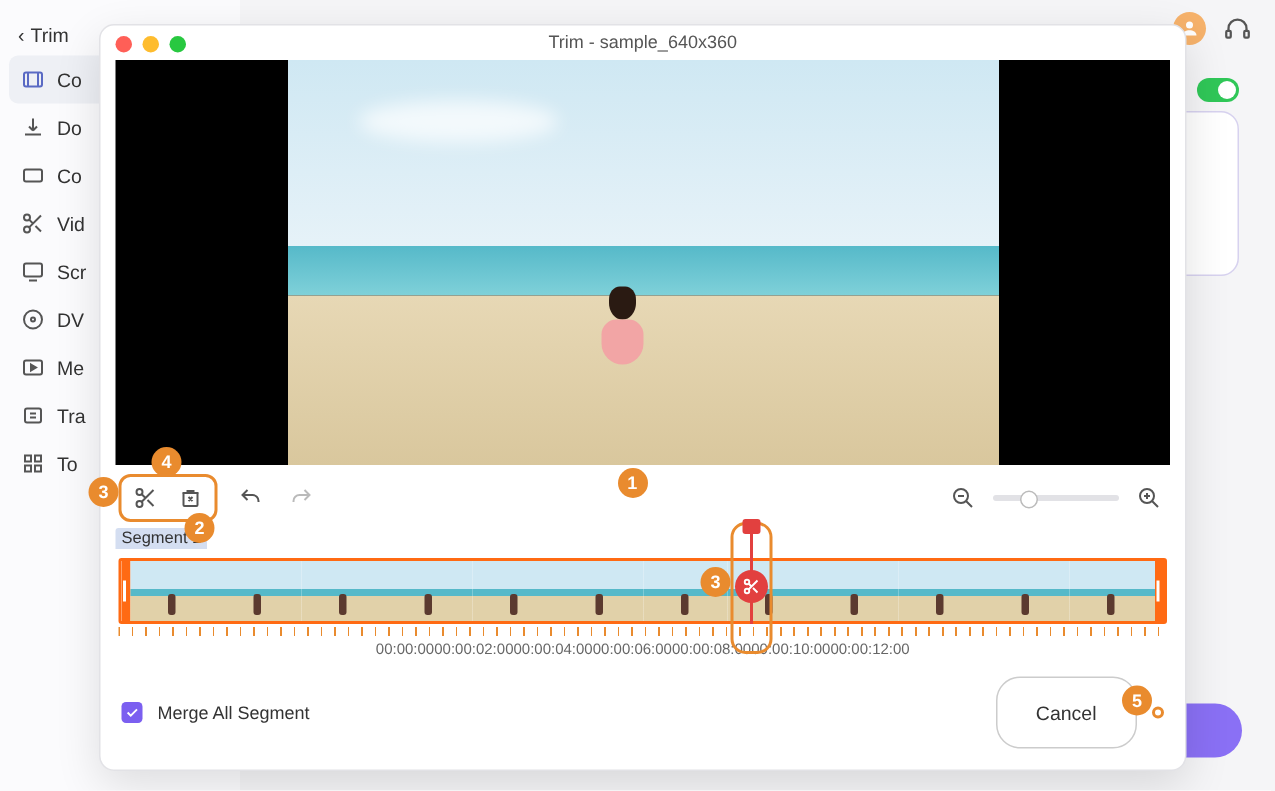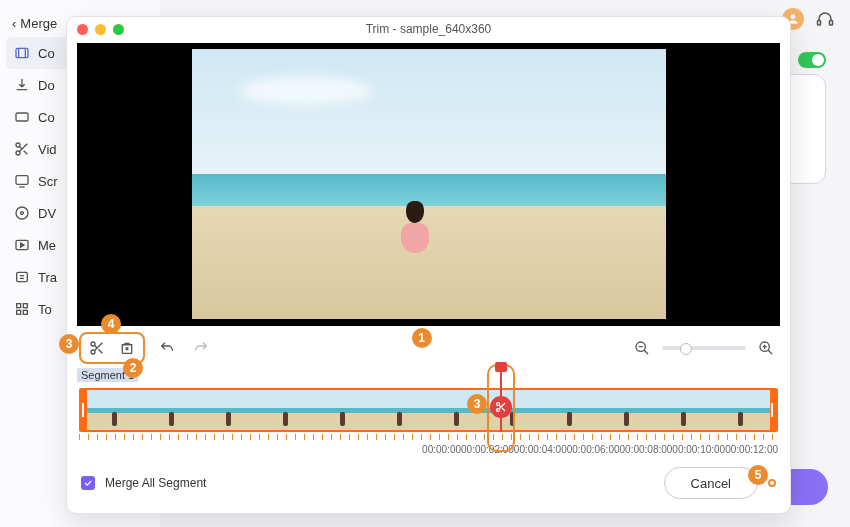--- a/index.html
+++ b/index.html
@@ -56,48 +56,48 @@
   .badge { position:absolute; width:20px; height:20px; border-radius:50%; background:#e98b2e; color:#fff; font-size:12px; font-weight:600; display:flex; align-items:center; justify-content:center; z-index:5; }
 
   .timeline-wrap { padding:10px 12px 0 12px; position:relative; }
   .segment-label { position:absolute; top:4px; left:10px; background:#d4def1; color:#333; font-size:11px; padding:1px 4px; border-radius:2px 2px 0 0; }
   .timeline { position:relative; height:44px; border:2px solid #ff6a13; border-radius:2px; overflow:hidden; display:flex; }
   .timeline .handle { width:6px; background:#ff6a13; position:relative; }
   .timeline .handle::after{content:"";position:absolute;top:50%;left:1px;width:2px;height:14px;background:#fff;transform:translateY(-50%);}
   .thumbs { flex:1; display:flex; }
   .thumb { flex:1; position:relative; background:linear-gradient(#cfe8f3 0 46%, #56b9c9 46% 58%, #e1d1a9 58% 100%); }
   .thumb::after{content:"";position:absolute;left:44%;top:56%;width:5px;height:14px;background:#5b3a2f;border-radius:2px;}
-  .timeline-ruler { display:flex; justify-content:flex-end; font-size:10px; color:#666; padding:4px 0 0 0; }
+  .timeline-ruler { display:flex; justify-content:center; font-size:10px; color:#666; padding:4px 0 0 0; }
   .ruler-ticks{height:6px;background:repeating-linear-gradient(90deg,#e98b2e 0 1px,transparent 1px 9px);margin-top:2px;}
 
   .playhead-box { position:absolute; top:0; left:420px; width:28px; height:88px; border:2px solid #e98b2e; border-radius:10px; z-index:3; }
   .playhead-top { position:absolute; top:-4px; left:50%; transform:translateX(-50%); width:12px; height:10px; background:#e2403f; border-radius:2px; }
   .playhead-line { position:absolute; top:6px; left:50%; width:2px; height:60px; background:#e2403f; transform:translateX(-50%); }
   .playhead-circle { position:absolute; top:30px; left:50%; transform:translateX(-50%); width:22px; height:22px; border-radius:50%; background:#e2403f; display:flex; align-items:center; justify-content:center; color:#fff; }
   .playhead-circle svg{width:12px;height:12px;}
 
   .footer { margin-top:auto; display:flex; align-items:center; padding:12px 14px 14px 14px; gap:10px; }
   .chk { width:14px; height:14px; background:#7b5ff0; border-radius:3px; display:inline-flex; align-items:center; justify-content:center; color:#fff; }
   .chk svg{width:10px;height:10px;}
   .merge-label{font-size:12px;color:#333;}
   .footer .spacer{flex:1;}
-  .btn { height:32px; padding:0 26px; border-radius:16px; font-size:13px; display:flex; align-items:center; justify-content:center; }
+  .btn { height:48px; padding:0 26px; border-radius:16px; font-size:13px; display:flex; align-items:center; justify-content:center; }
   .btn-cancel { background:#fff; border:1px solid #ccc; color:#333; }
   .btn-ok-wrap { border:2px solid #e98b2e; border-radius:20px; padding:2px; position:relative; }
   .btn-ok { background:#8a70f5; color:#fff; border:none; min-width:82px; }
 
   .seg-badge-wrap{position:absolute;top:-6px;left:56px;}
 </style>
 </head>
 <body>
 
 <div class="bg-sidebar">
   <div class="bg-back">
     <span>‹</span>
-    <span>Merge</span>
+    <span>Trim</span>
   </div>
   <div class="bg-item active">
     <span class="bg-icon">
         <svg viewBox="0 0 24 24" fill="none" stroke="#5a6ac4" stroke-width="2">
           <rect x="3" y="5" width="18" height="14" rx="2"></rect>
           <path d="M7 5v14M17 5v14"></path>
         </svg>
       </span>
     <span>Co</span>
   </div>

